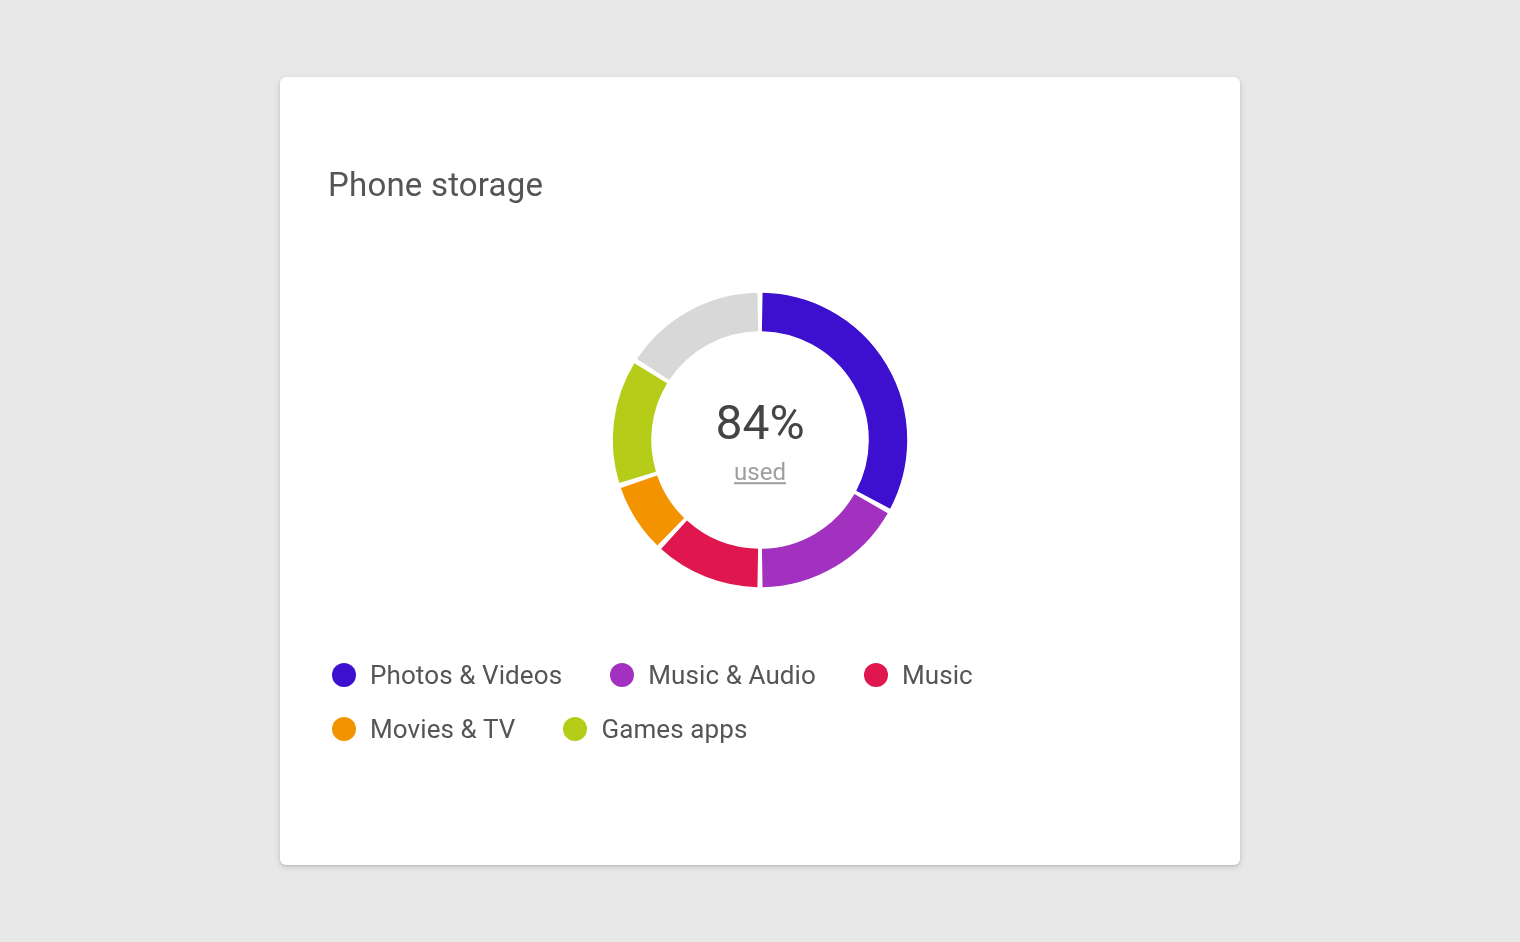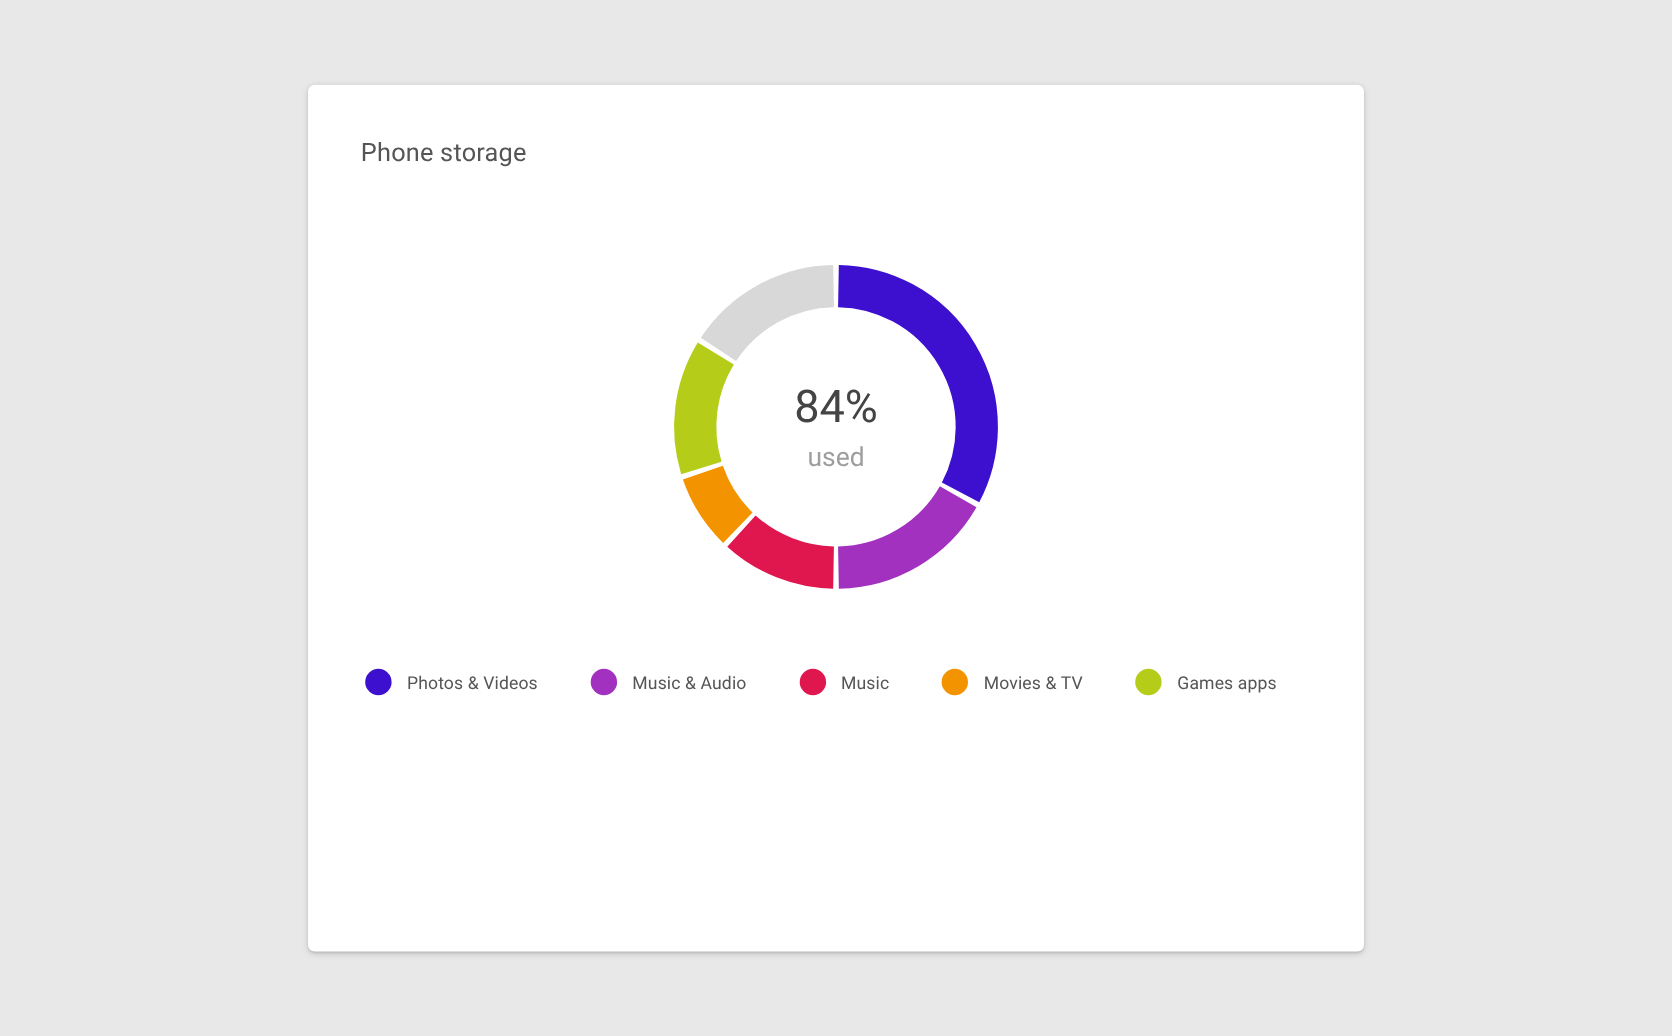--- a/index.html
+++ b/index.html
@@ -19,25 +19,26 @@
     .card {
       background: #ffffff;
       width: 960px;
       height: 788px;
       border-radius: 6px;
       box-shadow: 0 2px 6px rgba(0,0,0,0.15), 0 1px 2px rgba(0,0,0,0.1);
       padding: 48px;
       position: relative;
     }
     .card-title {
-      font-size: 23px;
+      font-size: 33px;
       font-weight: 400;
       color: #555555;
       margin-bottom: 16px;
       letter-spacing: 0.2px;
+      margin-top: 40px;
     }
     .chart-area {
       display: flex;
       align-items: center;
       justify-content: center;
       height: 440px;
       position: relative;
     }
     .donut-wrapper {
       position: relative;
@@ -50,50 +51,51 @@
       transform: rotate(-90deg);
     }
     .donut-center {
       position: absolute;
       top: 50%;
       left: 50%;
       transform: translate(-50%, -50%);
       text-align: center;
     }
     .donut-percent {
-      font-size: 41px;
+      font-size: 48px;
       font-weight: 400;
       color: #444444;
       line-height: 1.2;
     }
     .donut-sublabel {
       font-size: 24px;
       font-weight: 400;
       color: #9e9e9e;
       margin-top: 6px;
+      text-decoration: underline;
     }
     .legend {
       display: flex;
       flex-wrap: wrap;
       gap: 24px 48px;
       padding-left: 4px;
     }
     .legend-item {
       display: flex;
       align-items: center;
       gap: 14px;
     }
     .legend-swatch {
       width: 24px;
       height: 24px;
       border-radius: 50%;
       flex-shrink: 0;
     }
     .legend-label {
-      font-size: 16px;
+      font-size: 26px;
       font-weight: 400;
       color: #555555;
       letter-spacing: 0.1px;
       white-space: nowrap;
     }
   </style>
 </head>
 <body>
 
 <div class="card">

